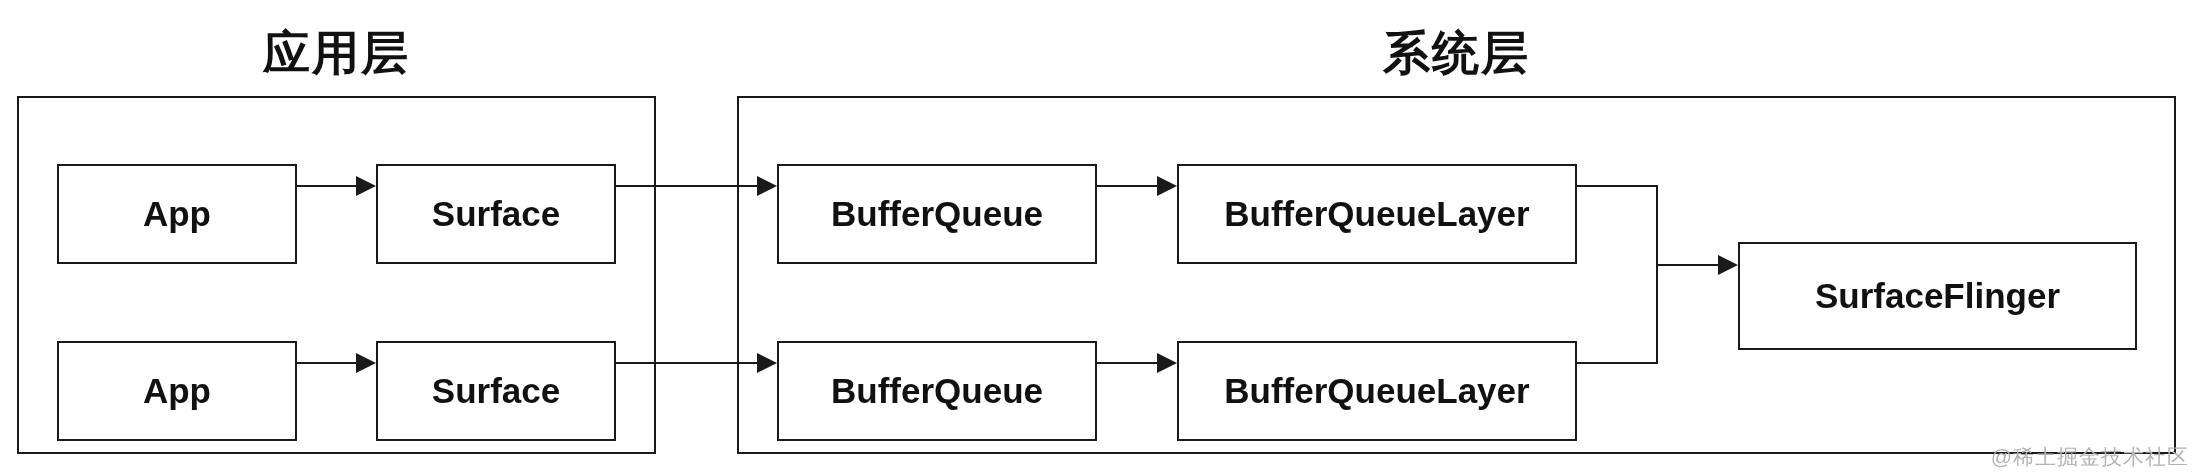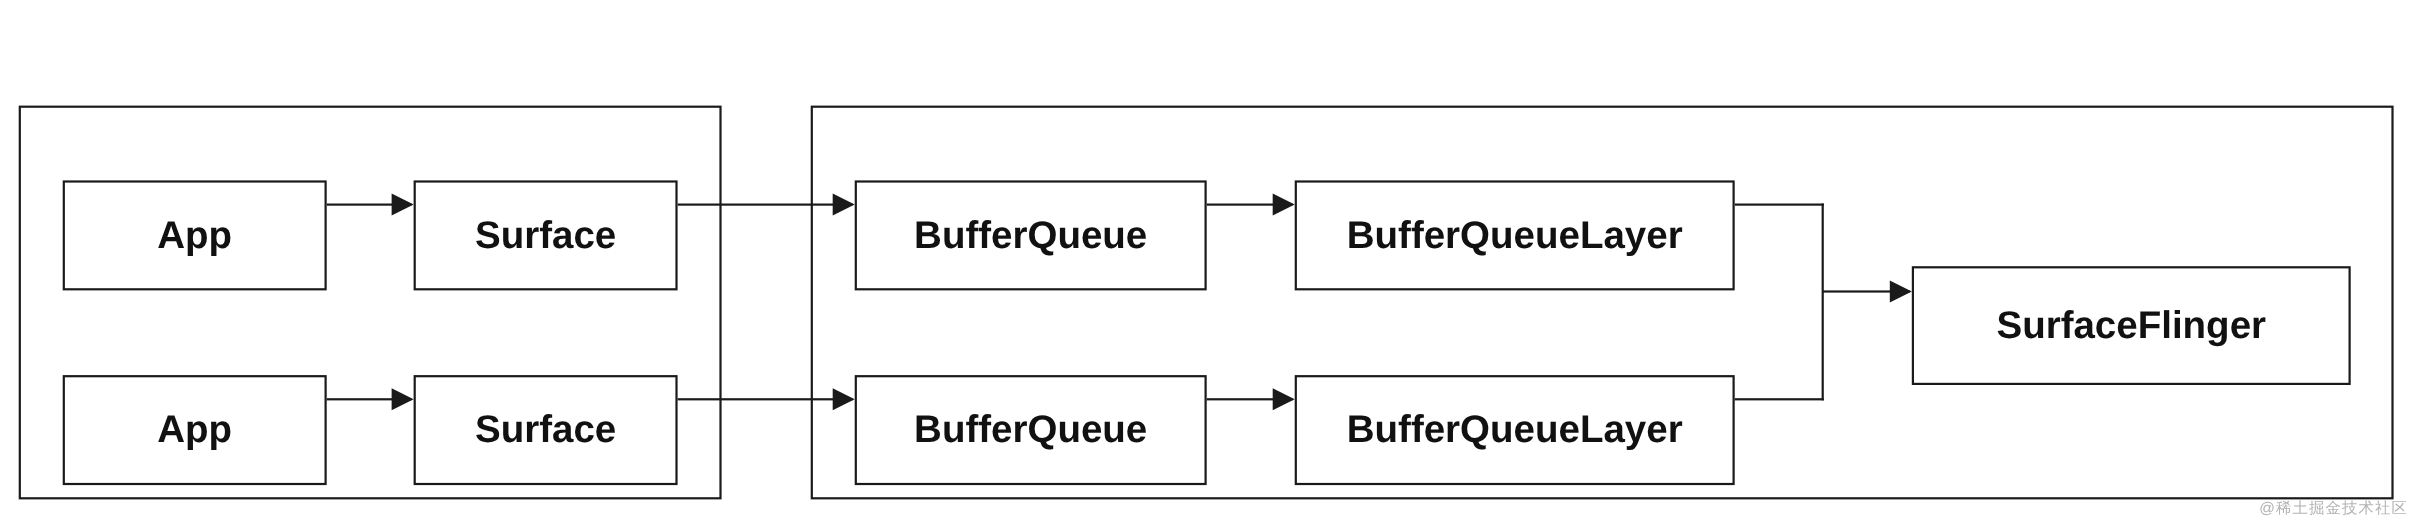--- a/index.html
+++ b/index.html
@@ -34,31 +34,33 @@
   .vline{position:absolute;width:2px;background:#1a1a1a;}
   .arrowhead{
     position:absolute;width:0;height:0;
     border-left:20px solid #1a1a1a;
     border-top:10px solid transparent;
     border-bottom:10px solid transparent;
   }
   .watermark{
     position:absolute;
     right:5px;bottom:3px;
-    font-size:14px;color:#b3b3b3;
+    font-size:21px;color:#b3b3b3;
     z-index:10;
     letter-spacing:1px;
     margin-left:24px;
   }
 </style>
 </head>
 <body>
 
 <div class="canvas">
 
+  <div class="layer-title" style="left:17px;top:20px;width:639px;height:66px;">应用层</div>
+  <div class="layer-title" style="left:737px;top:20px;width:1439px;height:66px;">系统层</div>
 
   <div class="container-box" style="left:17px;top:96px;width:639px;height:358px;"></div>
   <div class="container-box" style="left:737px;top:96px;width:1439px;height:358px;"></div>
 
   <div class="node" style="left:57px;top:136px;width:240px;height:100px;">App</div>
   <div class="node" style="left:376px;top:136px;width:240px;height:100px;">Surface</div>
   <div class="node" style="left:57px;top:313px;width:240px;height:100px;">App</div>
   <div class="node" style="left:376px;top:313px;width:240px;height:100px;">Surface</div>
 
   <div class="node" style="left:777px;top:136px;width:320px;height:100px;">BufferQueue</div>

